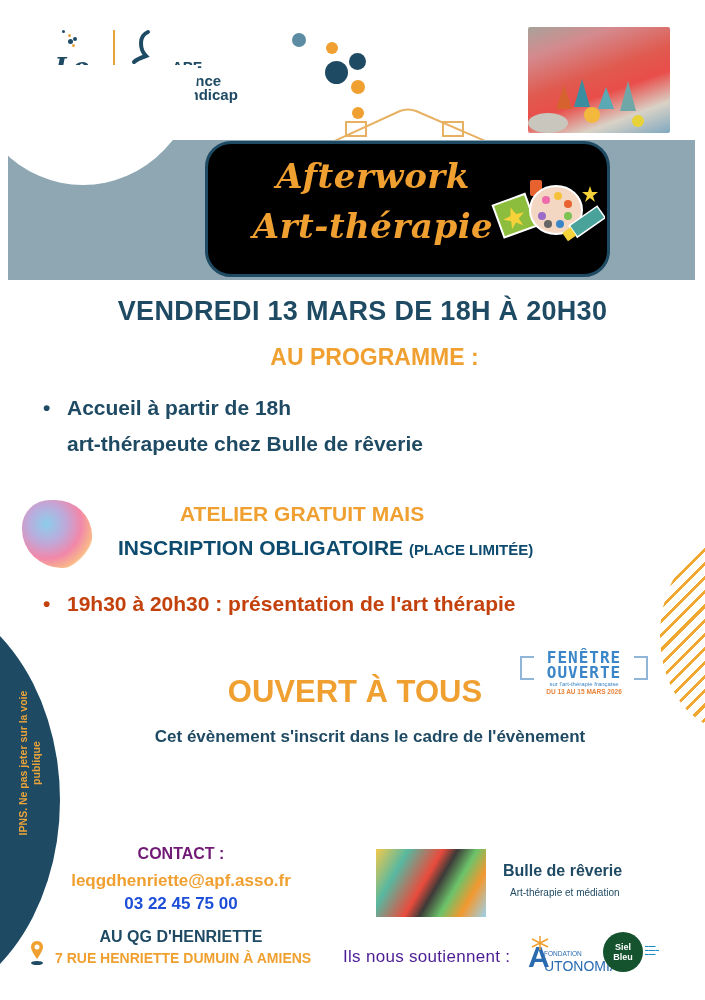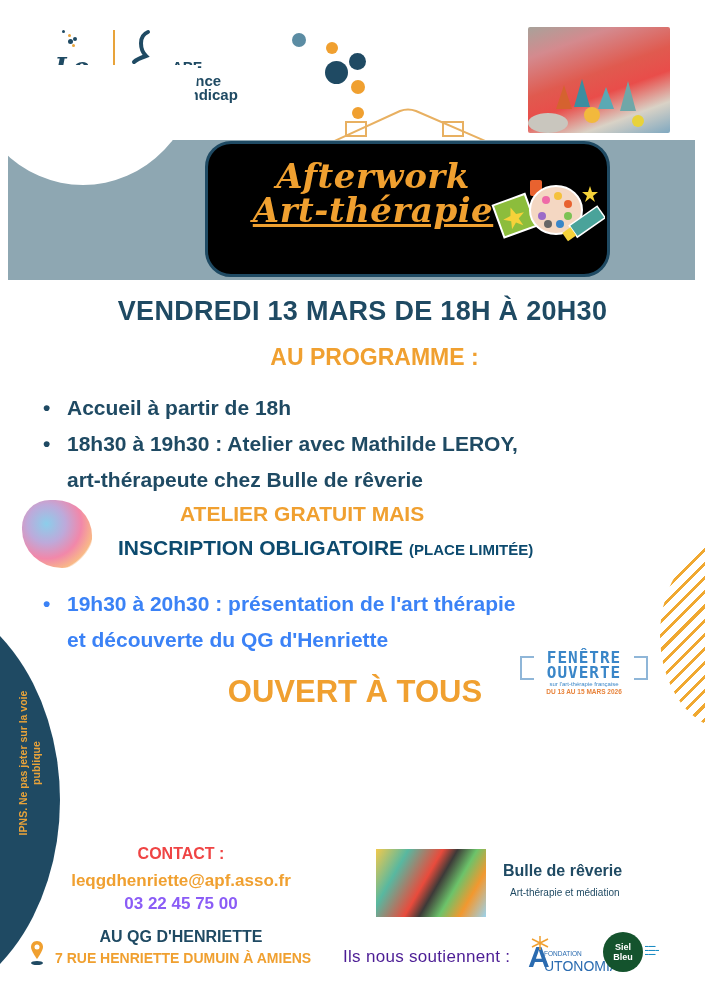--- a/index.html
+++ b/index.html
@@ -37,21 +37,21 @@
   .bullets .bl { position: relative; padding-left: 27px; }
   .bullets .bl::before { content: "•"; position: absolute; left: 3px; top: 0; }
   .bullets .cont { padding-left: 27px; }
 
   .gratuit1 { left: 180px; top: 502px; font-weight: bold; font-size: 21px; color: #f0a030; }
   .gratuit2 { left: 118px; top: 536px; font-weight: bold; font-size: 21px; color: #0c4a6e; }
   .gratuit2 .small { font-size: 15px; margin-left: 6px; }
   .splash { left: 22px; top: 500px; width: 70px; height: 68px; border-radius: 42% 55% 45% 60%;
     background: radial-gradient(circle at 35% 35%, #7fc8e8 0%, #b6a0d6 30%, #f07aa0 55%, #f8b27a 75%, rgba(255,255,255,0) 78%); opacity: 0.9; }
 
-  .bullets2 { left: 40px; top: 586px; width: 640px; font-weight: bold; font-size: 21px; line-height: 36px; color: #3b82f6; }
+  .bullets2 { left: 40px; top: 586px; width: 640px; font-weight: bold; font-size: 21px; line-height: 36px; color: #c2410c; }
   .bullets2 .bl { position: relative; padding-left: 27px; }
   .bullets2 .bl::before { content: "•"; position: absolute; left: 3px; top: 0; }
   .bullets2 .cont { padding-left: 27px; }
 
   .ouvert { left: 0; top: 674px; width: 710px; text-align: center; font-weight: bold; font-size: 31px; color: #f0a030; }
   .desc { left: 80px; top: 722px; width: 580px; text-align: center; font-weight: bold; font-size: 17px; line-height: 29px; color: #1f4a63; }
 
   
   .fo { left: 520px; top: 650px; width: 128px; height: 58px; text-align: center; }
   .fo .fo1, .fo .fo2 { font-family: "DejaVu Sans Mono", monospace; font-weight: bold; font-size: 16px; line-height: 15px; color: #3a86c8; letter-spacing: 1px; }
@@ -59,23 +59,23 @@
   .fo .fo4 { font-size: 6.5px; font-weight: bold; color: #e8833a; line-height: 8px; }
   .fo .side { position: absolute; top: 6px; width: 14px; height: 24px; border: 2px solid #8fb6d8; }
 
   
   .left-blob { left: -260px; top: 590px; width: 320px; height: 420px; border-radius: 50%; background: #1f4a63; }
   .ipns { left: -55px; top: 750px; width: 170px; transform: rotate(-90deg); transform-origin: center center; text-align: center; font-weight: bold; font-size: 10.5px; line-height: 13px; color: #e8a33a; }
   .stripes { left: 660px; top: 540px; width: 140px; height: 190px; border-radius: 50%; overflow: hidden;
     background: repeating-linear-gradient(135deg, #ffffff 0px, #ffffff 7px, #f0a830 7px, #f0a830 10px); }
 
   
-  .contact-lbl { left: 0; top: 845px; width: 362px; text-align: center; font-weight: bold; font-size: 16px; color: #ef4444; }
+  .contact-lbl { left: 0; top: 845px; width: 362px; text-align: center; font-weight: bold; font-size: 16px; color: #701a75; }
   .contact-mail { left: 0; top: 871px; width: 362px; text-align: center; font-weight: bold; font-size: 17px; color: #f0a030; }
-  .contact-tel { left: 0; top: 894px; width: 362px; text-align: center; font-weight: bold; font-size: 17px; color: #8b5cf6; }
+  .contact-tel { left: 0; top: 894px; width: 362px; text-align: center; font-weight: bold; font-size: 17px; color: #1d4ed8; }
   .addr-lbl { left: 0; top: 928px; width: 362px; text-align: center; font-weight: bold; font-size: 16px; color: #1f4a63; }
   .addr { left: 55px; top: 950px; font-weight: bold; font-size: 14px; color: #f0a030; }
   .pin { left: 30px; top: 940px; width: 14px; height: 26px; }
 
   
   .bulle-img { left: 376px; top: 849px; width: 110px; height: 68px;
     background: linear-gradient(120deg, #f2c94c 0%, #58b8a0 22%, #e94b3c 45%, #3d3a38 55%, #6cc36a 68%, #f2982f 82%, #9ad3ee 100%); }
   .bulle-title { left: 503px; top: 862px; font-weight: bold; font-size: 16px; color: #1f4a63; }
   .bulle-sub { left: 510px; top: 887px; font-size: 10px; color: #1f4a63; }
 
@@ -137,21 +137,21 @@
   <span style="position:absolute;left:56px;top:80px;width:16px;height:16px;border-radius:50%;background:#f2b93c;"></span>
   <span style="position:absolute;left:104px;top:88px;width:12px;height:12px;border-radius:50%;background:#e8d23a;"></span>
   <span style="position:absolute;left:0;top:86px;width:40px;height:20px;border-radius:50%;background:#c9c6be;"></span>
 </div>
 
 <div class="abs banner">
   <div class="abs banner-curve" style="top:-75px;"></div>
 </div>
 <div class="abs sign">
   <div class="sign-title" style="top:12px;">Afterwork</div>
-  <div class="sign-title" style="top:46px;text-decoration:underline;">Art-thérapie</div>
+  <div class="sign-title" style="top:62px;">Art-thérapie</div>
 </div>
 <svg class="abs palette" viewBox="0 0 115 72">
   <g transform="rotate(-20 20 40)">
       <rect x="6" y="28" width="34" height="34" fill="#8cbd3c" stroke="#fff" stroke-width="2"></rect>
       <polygon points="22,36 25,44 33,45 26,49 28,57 22,52 16,57 18,49 11,45 19,44" fill="#f5d23a"></polygon>
     </g>
   <rect x="40" y="8" width="12" height="16" rx="2" fill="#e8622f"></rect>
   <ellipse cx="66" cy="38" rx="26" ry="24" fill="#f4d7c2" stroke="#fff" stroke-width="2"></ellipse>
   <circle cx="56" cy="28" r="4" fill="#ef6aa8"></circle>
     <circle cx="68" cy="24" r="4" fill="#f5c13c"></circle>
@@ -165,37 +165,36 @@
       <rect x="70" y="46" width="10" height="10" fill="#f5d23a"></rect>
     </g>
   <polygon points="100,14 102,20 108,20 103,24 105,30 100,26 95,30 97,24 92,20 98,20" fill="#f5d23a"></polygon>
 </svg>
 
 <div class="abs headline">VENDREDI 13 MARS DE 18H À 20H30</div>
 <div class="abs programme">AU PROGRAMME :</div>
 
 <div class="abs bullets">
   <div class="bl">Accueil à partir de 18h</div>
-  <div class="bl">18h30 à 19h30 : Atelier avec Mathilde LEROY,</div>
   <div class="cont">art-thérapeute chez Bulle de rêverie</div>
 </div>
 
 <div class="abs splash"></div>
 <div class="abs gratuit1">ATELIER GRATUIT MAIS</div>
 <div class="abs gratuit2">
   <span>INSCRIPTION OBLIGATOIRE</span><span class="small">(PLACE LIMITÉE)</span>
 </div>
 
 <div class="abs bullets2">
   <div class="bl">19h30 à 20h30 : présentation de l'art thérapie</div>
-  <div class="cont">et découverte du QG d'Henriette</div>
 </div>
 
 <div class="abs ouvert">OUVERT À TOUS</div>
 <div class="abs desc">
+  <div>Cet évènement s'inscrit dans le cadre de l'évènement</div>
 </div>
 
 <div class="abs fo">
   <span class="side" style="left:0;border-right:none;"></span>
   <span class="side" style="right:0;border-left:none;"></span>
   <div class="fo1">FENÊTRE</div>
   <div class="fo2">OUVERTE</div>
   <div class="fo3">sur l'art-thérapie française</div>
   <div class="fo4">DU 13 AU 15 MARS 2026</div>
 </div>

